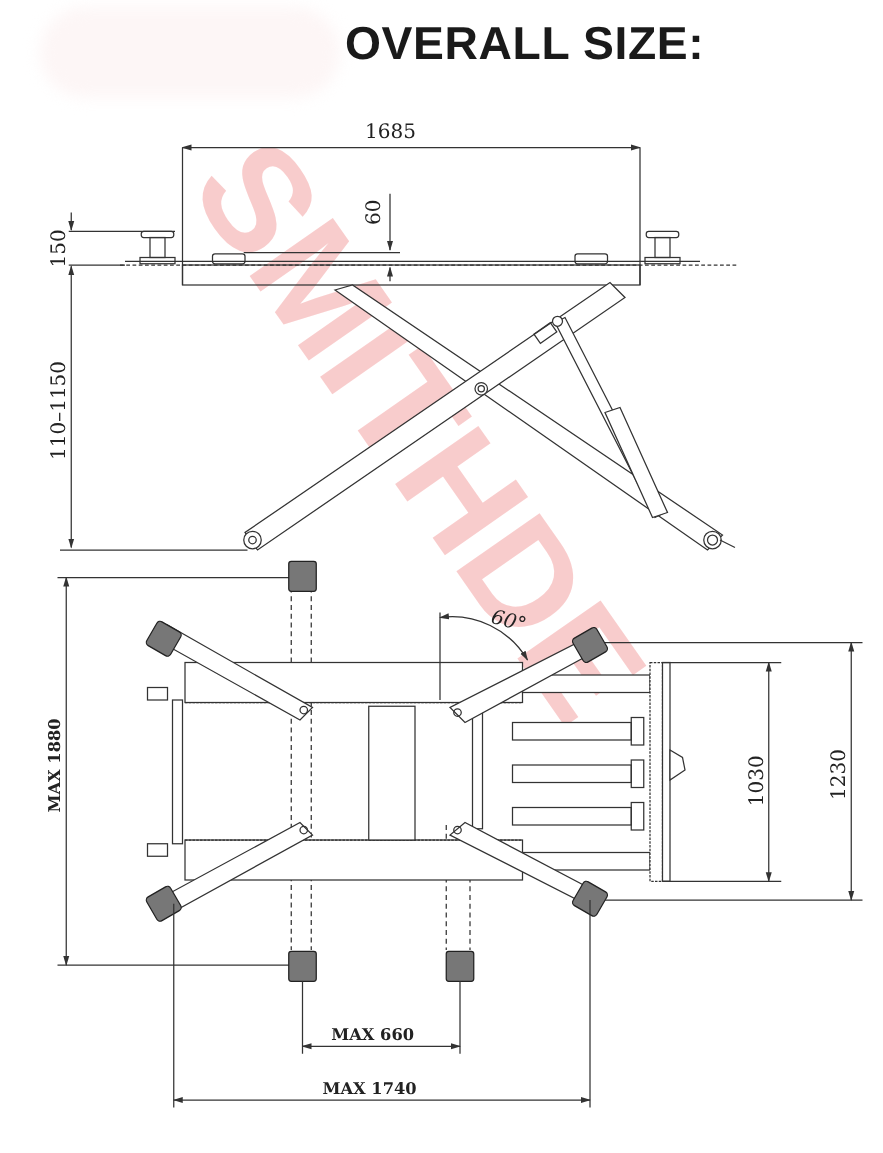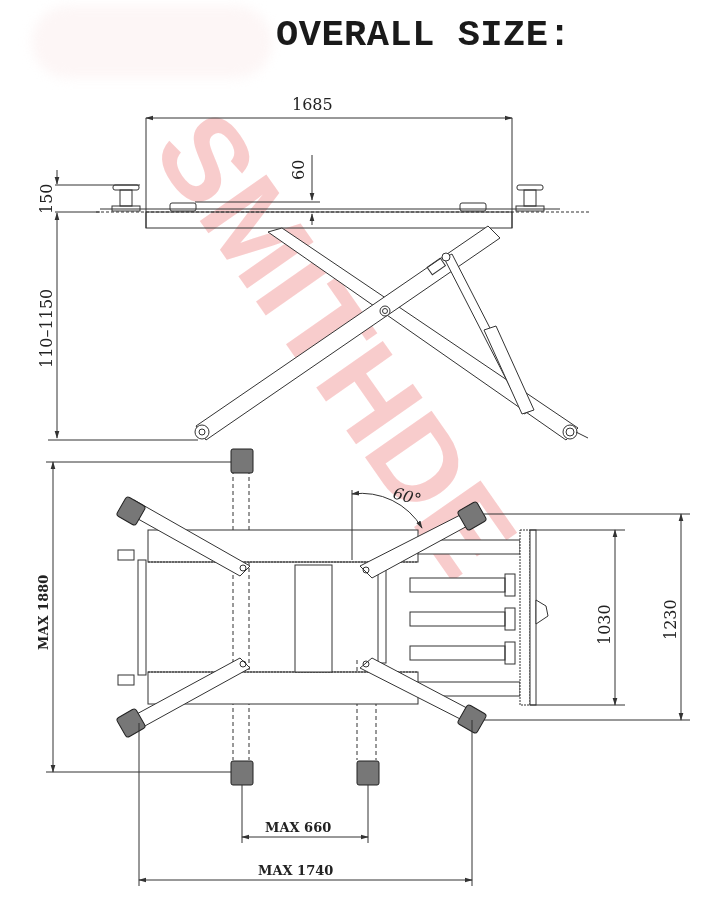--- a/index.html
+++ b/index.html
@@ -1,17 +1,17 @@
 <!DOCTYPE html>
 <html><head>
 <meta charset="utf-8">
 <style>
   html, body { margin: 0; padding: 0; background: #ffffff; }
   body { width: 706px; height: 922px; position: relative; overflow: hidden; font-family: "Liberation Sans", sans-serif; }
-  .title { position: absolute; left: 276px; top: 14px; font-family: Liberation Mono, monospace; font-weight: bold; font-size: 37px; color: #1a1a1a; letter-spacing: 0.5px; }
+  .title { position: absolute; left: 276px; top: 14px; font-family: Liberation Sans, sans-serif; font-weight: bold; font-size: 37px; color: #1a1a1a; letter-spacing: 0.5px; }
   .blur-blob { position: absolute; left: 32px; top: 6px; width: 240px; height: 72px; background: #fdf6f6; border-radius: 36px; filter: blur(6px); }
   svg.drawing { position: absolute; left: 0; top: 0; }
   .dim { font-family: "DejaVu Serif", "Liberation Serif", serif; font-size: 16px; fill: #222; }
   .dimc { font-family: "DejaVu Serif", "Liberation Serif", serif; font-size: 13px; fill: #222; font-weight: bold; }
   .wm { font-family: "Liberation Sans", sans-serif; font-weight: bold; font-size: 118px; fill: #f4a4a4; opacity: 0.55; }
 </style>
 </head>
 <body>
 
 <div class="blur-blob"></div>

